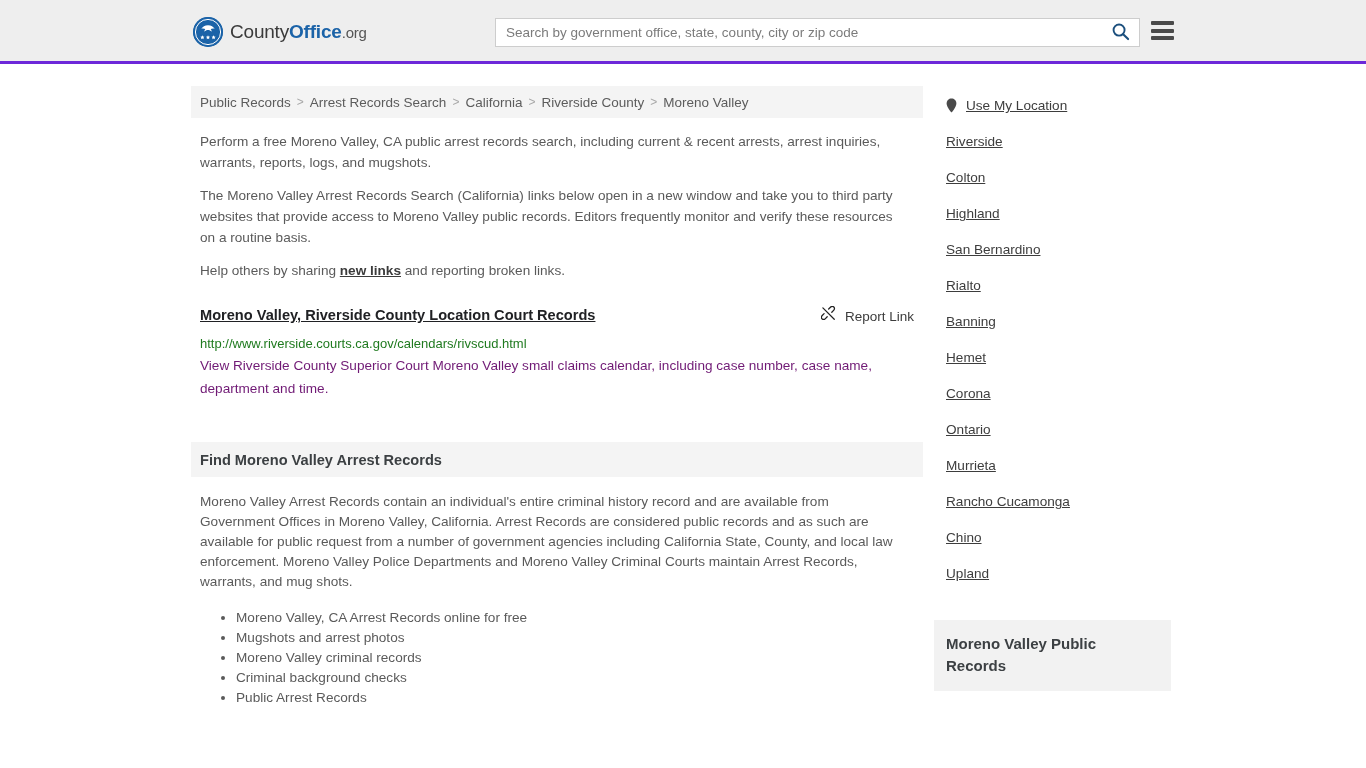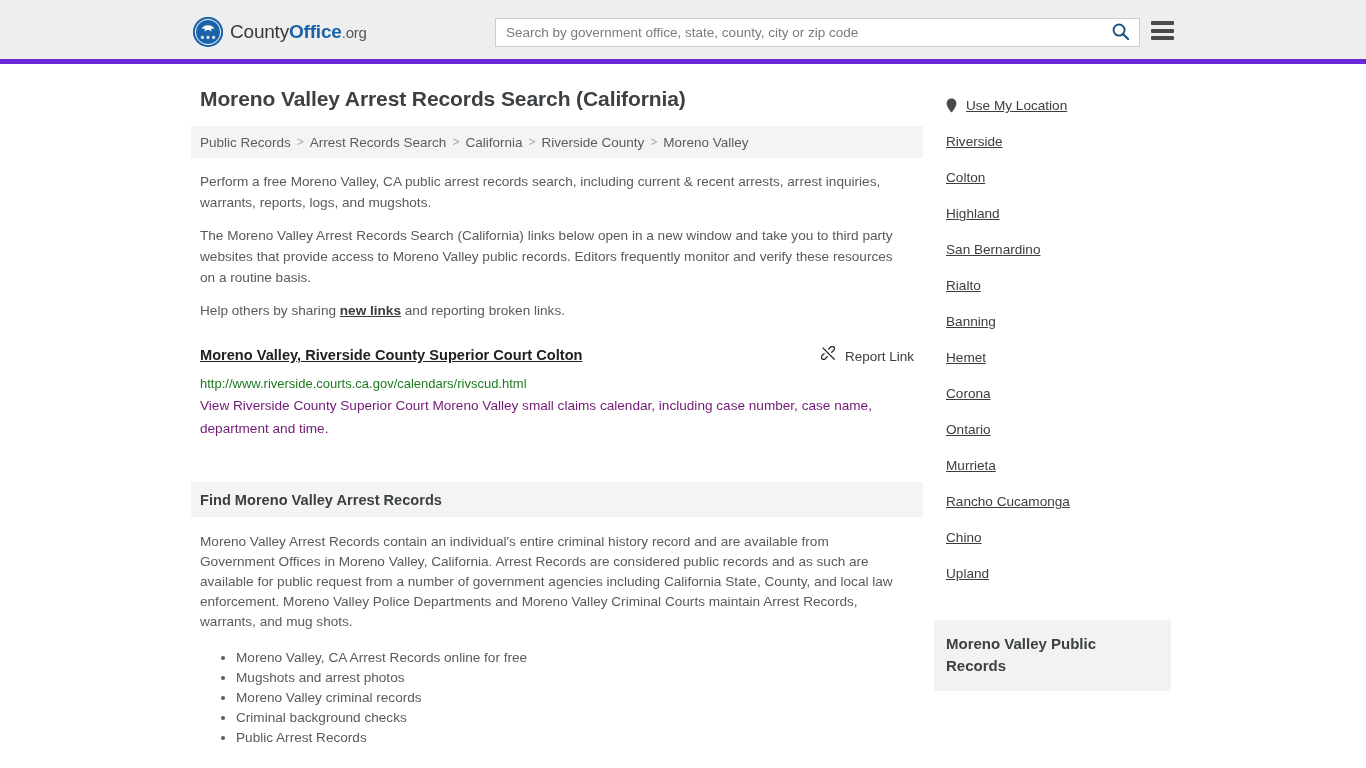--- a/index.html
+++ b/index.html
@@ -14,21 +14,21 @@
     font-family: "Liberation Sans", sans-serif;
     -webkit-font-smoothing: antialiased;
   }
 
   
   .site-header {
     position: relative;
     width: 1366px;
     height: 64px;
     background: #eeeeee;
-    border-bottom: 5px solid #6d28d9;
+    border-bottom: 3px solid #6d28d9;
   }
   .header-inner {
     position: relative;
     width: 100%;
     height: 100%;
   }
   .brand {
     position: absolute;
     left: 193px;
     top: 17px;
@@ -339,41 +339,40 @@
     </div>
 
   </div>
 </header>
 
 <div class="page">
   <div class="container">
 
     <main class="main-col">
 
-      <h1 class="page-title">Moreno Valley Arrest Records Search (California)</h1>
 
       <nav class="breadcrumb">
         <a href="#">Public Records</a>
         <span class="sep">&gt;</span>
         <a href="#">Arrest Records Search</a>
         <span class="sep">&gt;</span>
         <a href="#">California</a>
         <span class="sep">&gt;</span>
         <a href="#">Riverside County</a>
         <span class="sep">&gt;</span>
         <a href="#">Moreno Valley</a>
       </nav>
 
       <p class="body-text">Perform a free Moreno Valley, CA public arrest records search, including current &amp; recent arrests, arrest inquiries, warrants, reports, logs, and mugshots.</p>
       <p class="body-text">The Moreno Valley Arrest Records Search (California) links below open in a new window and take you to third party websites that provide access to Moreno Valley public records. Editors frequently monitor and verify these resources on a routine basis.</p>
       <p class="body-text"><span>Help others by sharing </span><a class="inline-link" href="#">new links</a><span> and reporting broken links.</span></p>
 
       <div class="result">
         <div class="result-head">
-          <a class="result-title" href="#">Moreno Valley, Riverside County Superior Court Colton</a>
+          <a class="result-title" href="#">Moreno Valley, Riverside County Location Court Records</a>
           <div class="report-link">
             <span>
               <svg width="17" height="17" viewBox="0 0 20 20" aria-hidden="true">
                 <path d="M7.3 12.7 L4.9 15.1 a2.6 2.6 0 1 1 -3.7 -3.7 l2.4 -2.4" fill="none" stroke="#222" stroke-width="1.5" stroke-linecap="round"></path>
                 <path d="M12.7 7.3 L15.1 4.9 a2.6 2.6 0 1 0 -3.7 -3.7 L9 3.6" fill="none" stroke="#222" stroke-width="1.5" stroke-linecap="round"></path>
                 <line x1="2.2" y1="2.2" x2="15.6" y2="15.6" stroke="#222" stroke-width="1.5" stroke-linecap="round"></line>
               </svg>
             </span>
             <span>Report Link</span>
           </div>

